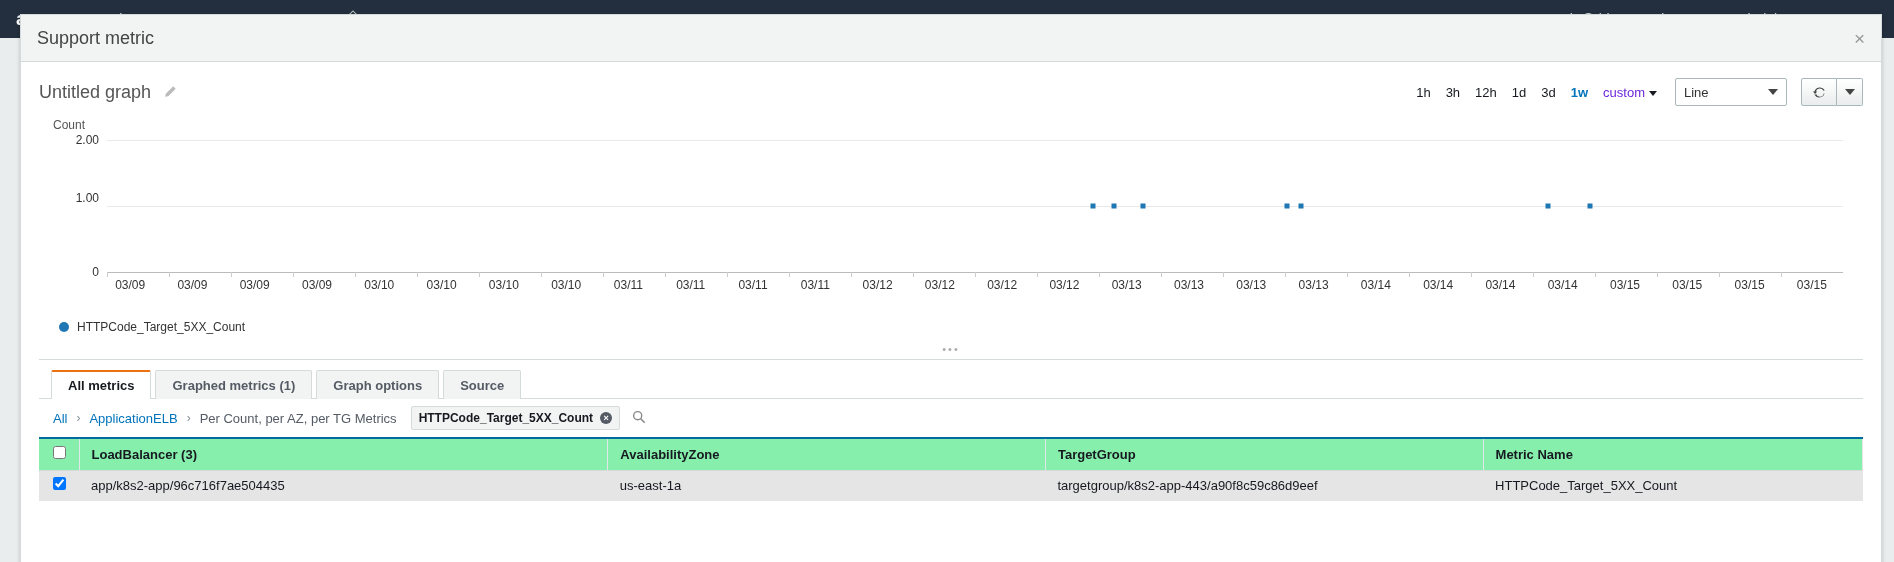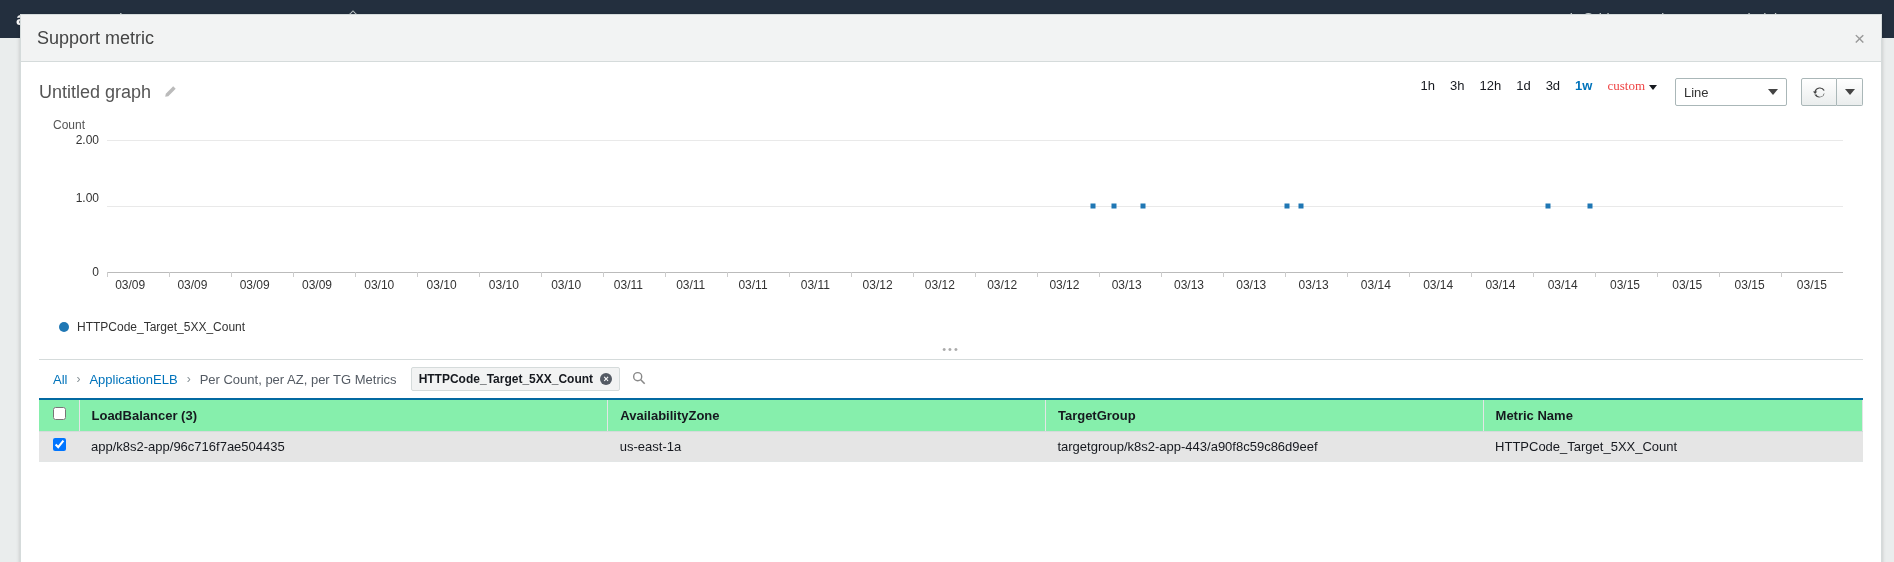--- a/index.html
+++ b/index.html
@@ -80,28 +80,28 @@
     padding-top: 8px;
   }
   .graph-title {
     font-size: 18px; color: #555; font-weight: normal;
   }
   .pencil-icon {
     margin-left: 12px; width: 14px; height: 14px;
     display: inline-block; cursor: pointer;
   }
   .time-controls {
-    margin-left: auto; display: flex; align-items: flex-start;
+    margin-left: auto; display: flex; align-items: center;
   }
   .trange {
     font-size: 13px; color: #16191f;
     margin-right: 15px; cursor: pointer;
   }
   .trange.active { color: #0073bb; font-weight: bold; }
-  .trange.custom { color: #ef4444; margin-right: 18px; font-family: Liberation Serif, serif; }
+  .trange.custom { color: #6d28d9; margin-right: 18px; }
   .caret-down {
     display: inline-block;
     border-left: 4px solid transparent;
     border-right: 4px solid transparent;
     border-top: 5px solid #16191f;
     margin-left: 4px; vertical-align: middle;
   }
   .select-box {
     width: 112px; height: 28px;
     border: 1px solid #aab7b8;
@@ -451,20 +451,26 @@
 
     <div class="legend">
       <span class="legend-swatch"></span>
       <span class="legend-label">HTTPCode_Target_5XX_Count</span>
     </div>
 
     <div class="splitter">
       <span class="grip">•••</span>
     </div>
 
+    <div class="tabs">
+      <div class="tab active">All metrics</div>
+      <div class="tab">Graphed metrics (1)</div>
+      <div class="tab">Graph options</div>
+      <div class="tab">Source</div>
+    </div>
     <div class="tabs-rule"></div>
 
     <div class="crumb-row">
       <span class="crumb-link">All</span>
       <span class="crumb-sep">›</span>
       <span class="crumb-link">ApplicationELB</span>
       <span class="crumb-sep">›</span>
       <span class="crumb-static">Per Count, per AZ, per TG Metrics</span>
 
       <div class="token">

